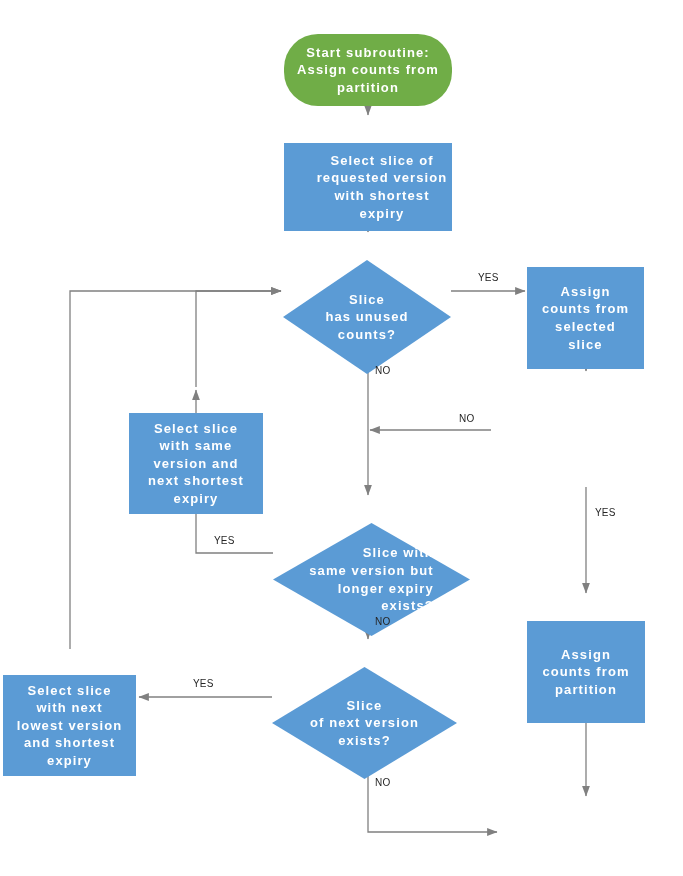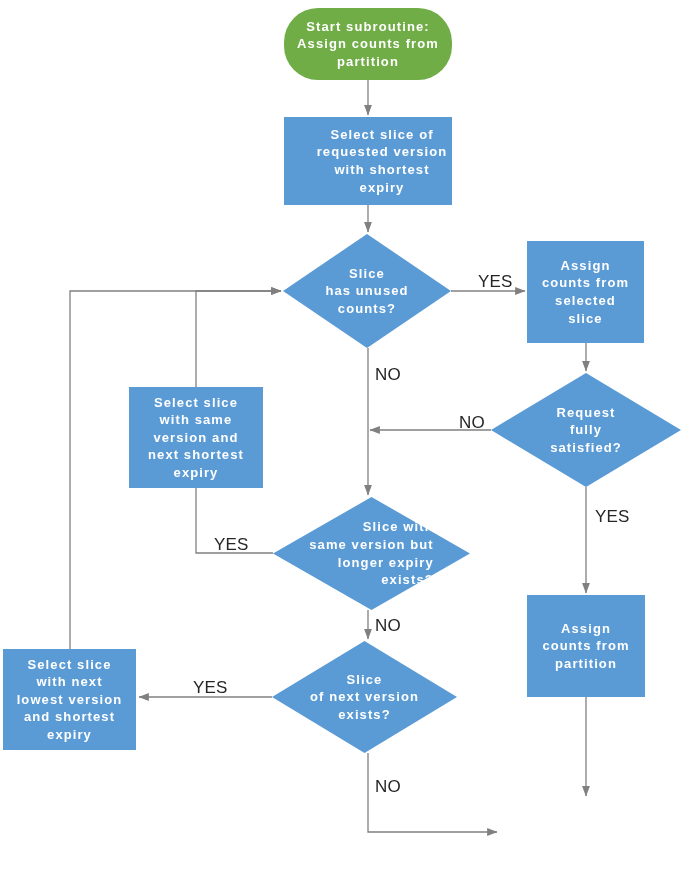--- a/index.html
+++ b/index.html
@@ -32,20 +32,21 @@
     box-sizing: border-box;
     display: flex;
     align-items: center;
     justify-content: center;
     text-align: center;
     color: #ffffff;
     font-weight: bold;
     letter-spacing: 1.1px;
     line-height: 1.35;
     font-size: 13px;
+    margin-top: 26px;
   }
   .node.process {
     background: #5b9bd5;
   }
   .node.terminator {
     background: #70ad47;
     border-radius: 34px;
   }
   .node.decision {
     background: transparent;
@@ -63,21 +64,21 @@
     z-index: 2;
     padding: 0 6px;
   }
   .node .label {
     display: block;
     white-space: pre-line;
   }
   .edge-label {
     position: absolute;
     color: #262626;
-    font-size: 17px;
+    font-size: 10px;
     font-weight: normal;
     letter-spacing: 0.2px;
     font-family: "Liberation Sans", sans-serif;
     white-space: nowrap;
   }
 </style>
 </head>
 <body>
 
 <div id="canvas">
@@ -140,26 +141,20 @@
 counts?</span>
   </div>
 
   <div class="node process" style="left:527px; top:241px; width:117px; height:102px;">
     <span class="label">Assign
 counts from
 selected
 slice</span>
   </div>
 
-  <div class="node decision" style="left:491px; top:373px; width:190px; height:114px;">
-    <span class="diamond-shape"></span>
-    <span class="label">Request
-fully
-satisfied?</span>
-  </div>
 
   <div class="node process" style="left:129px; top:387px; width:134px; height:101px;">
     <span class="label">Select slice
 with same
 version and
 next shortest
 expiry</span>
   </div>
 
   <div class="node decision" style="left:273px; top:497px; width:197px; height:113px;text-align:right;">

